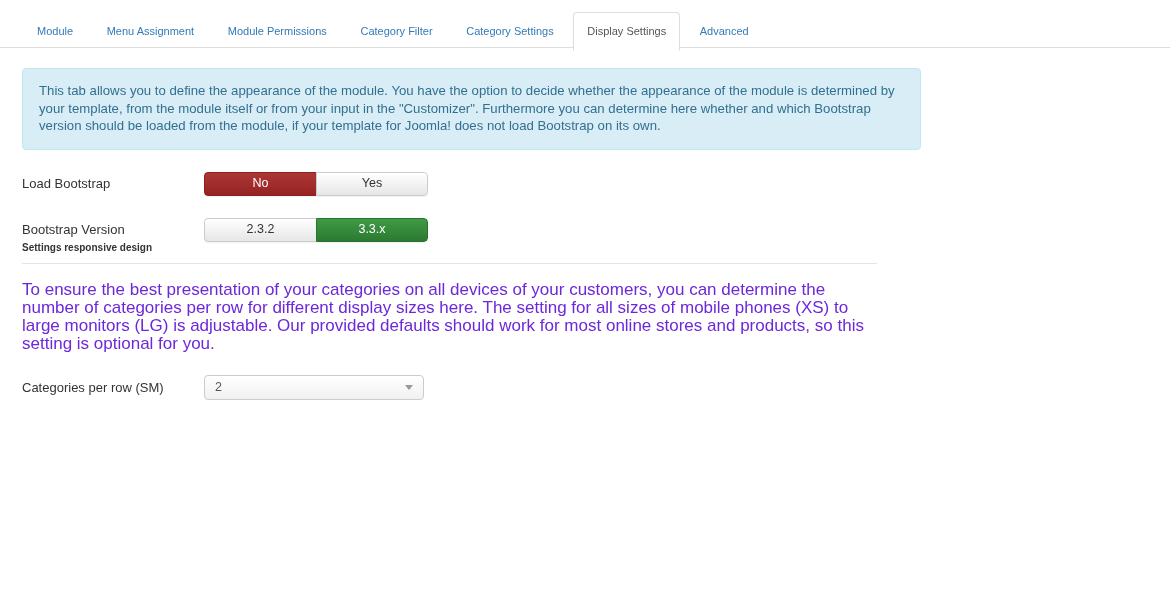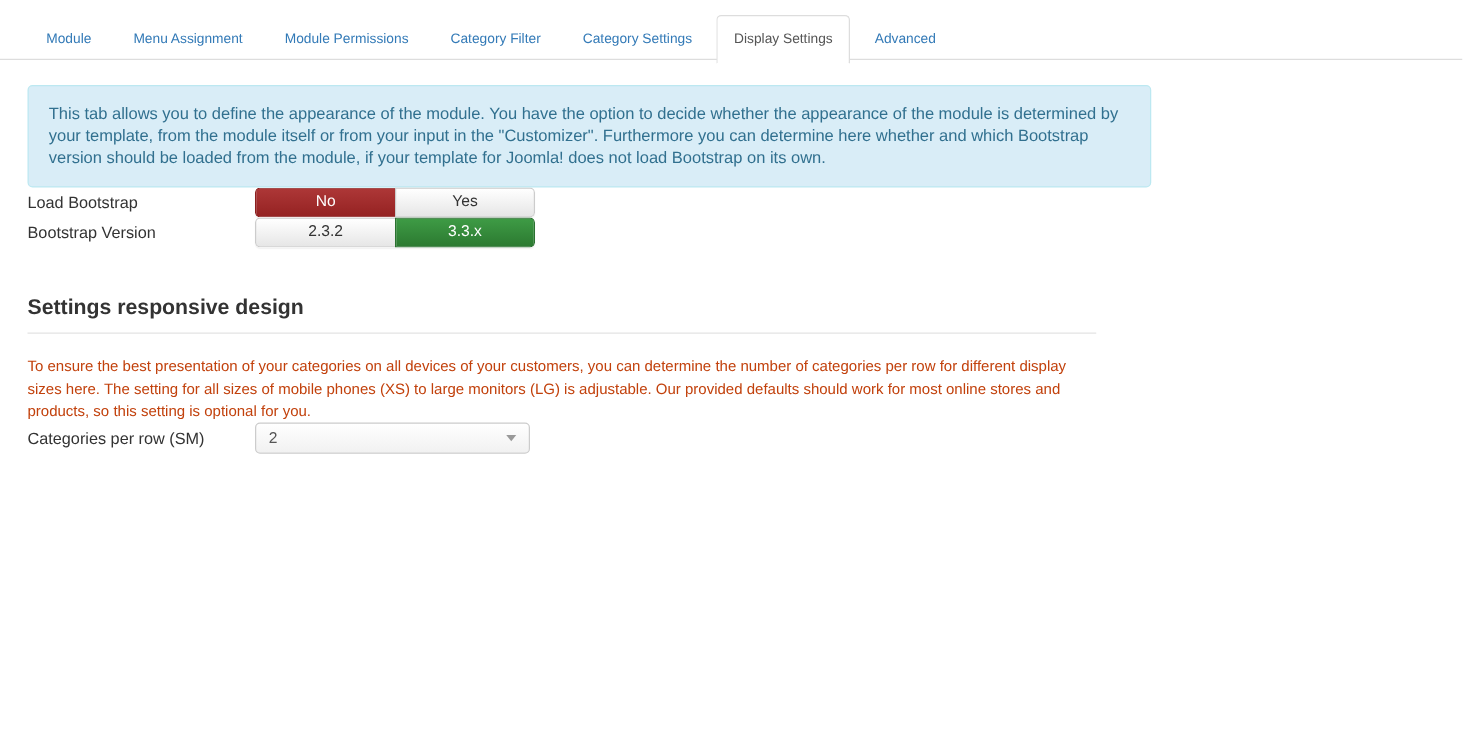--- a/index.html
+++ b/index.html
@@ -73,20 +73,21 @@
     color: #444444;
     line-height: 26px;
     padding-bottom: 9px;
     border-bottom: 1px solid #e0e0e0;
   }
   .title-wrap { display: block; }
 
   .form-row {
     display: flex;
     align-items: center;
+    margin-top: 22px;
   }
   .form-row .lbl {
     width: 182px;
     flex: 0 0 182px;
     font-size: 13px;
     color: #333333;
   }
 
   
   .toggle {
@@ -118,34 +119,33 @@
     color: #ffffff;
   }
   .toggle .opt.on-green {
     background: linear-gradient(to bottom, #3e9b45 0%, #2c7a31 100%);
     border-color: #2a7230;
     color: #ffffff;
   }
 
   
   .sub-title {
-    margin-top: 38px;
     width: 855px;
-    font-size: 17px;
+    font-size: 10px;
     font-weight: bold;
     color: #333333;
     padding-bottom: 10px;
     border-bottom: 1px solid #e4e4e4;
   }
   .sub-desc {
     margin-top: 17px;
     width: 842px;
-    font-size: 12px;
+    font-size: 17px;
     line-height: 18px;
-    color: #c2410c;
+    color: #6d28d9;
   }
 
   
   .select {
     position: relative;
     width: 220px;
     height: 25px;
     box-sizing: border-box;
     border: 1px solid #cccccc;
     border-radius: 4px;

